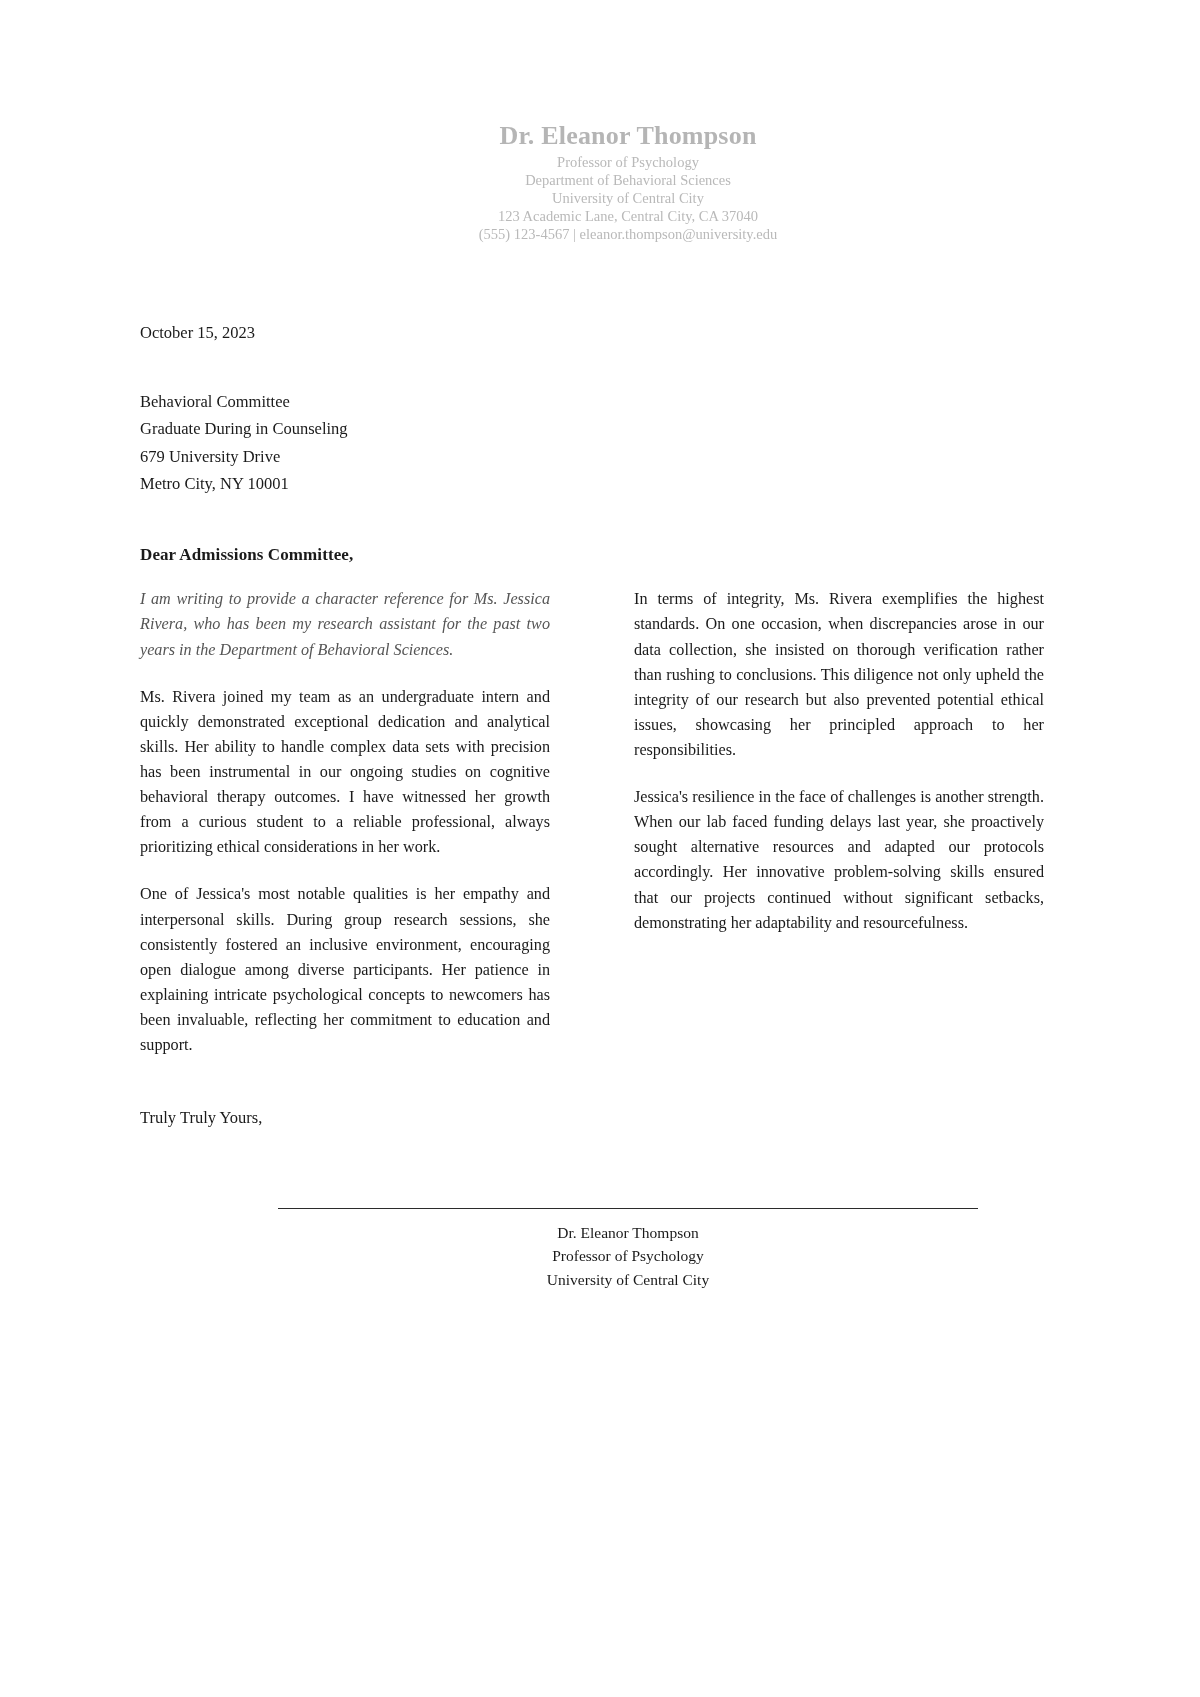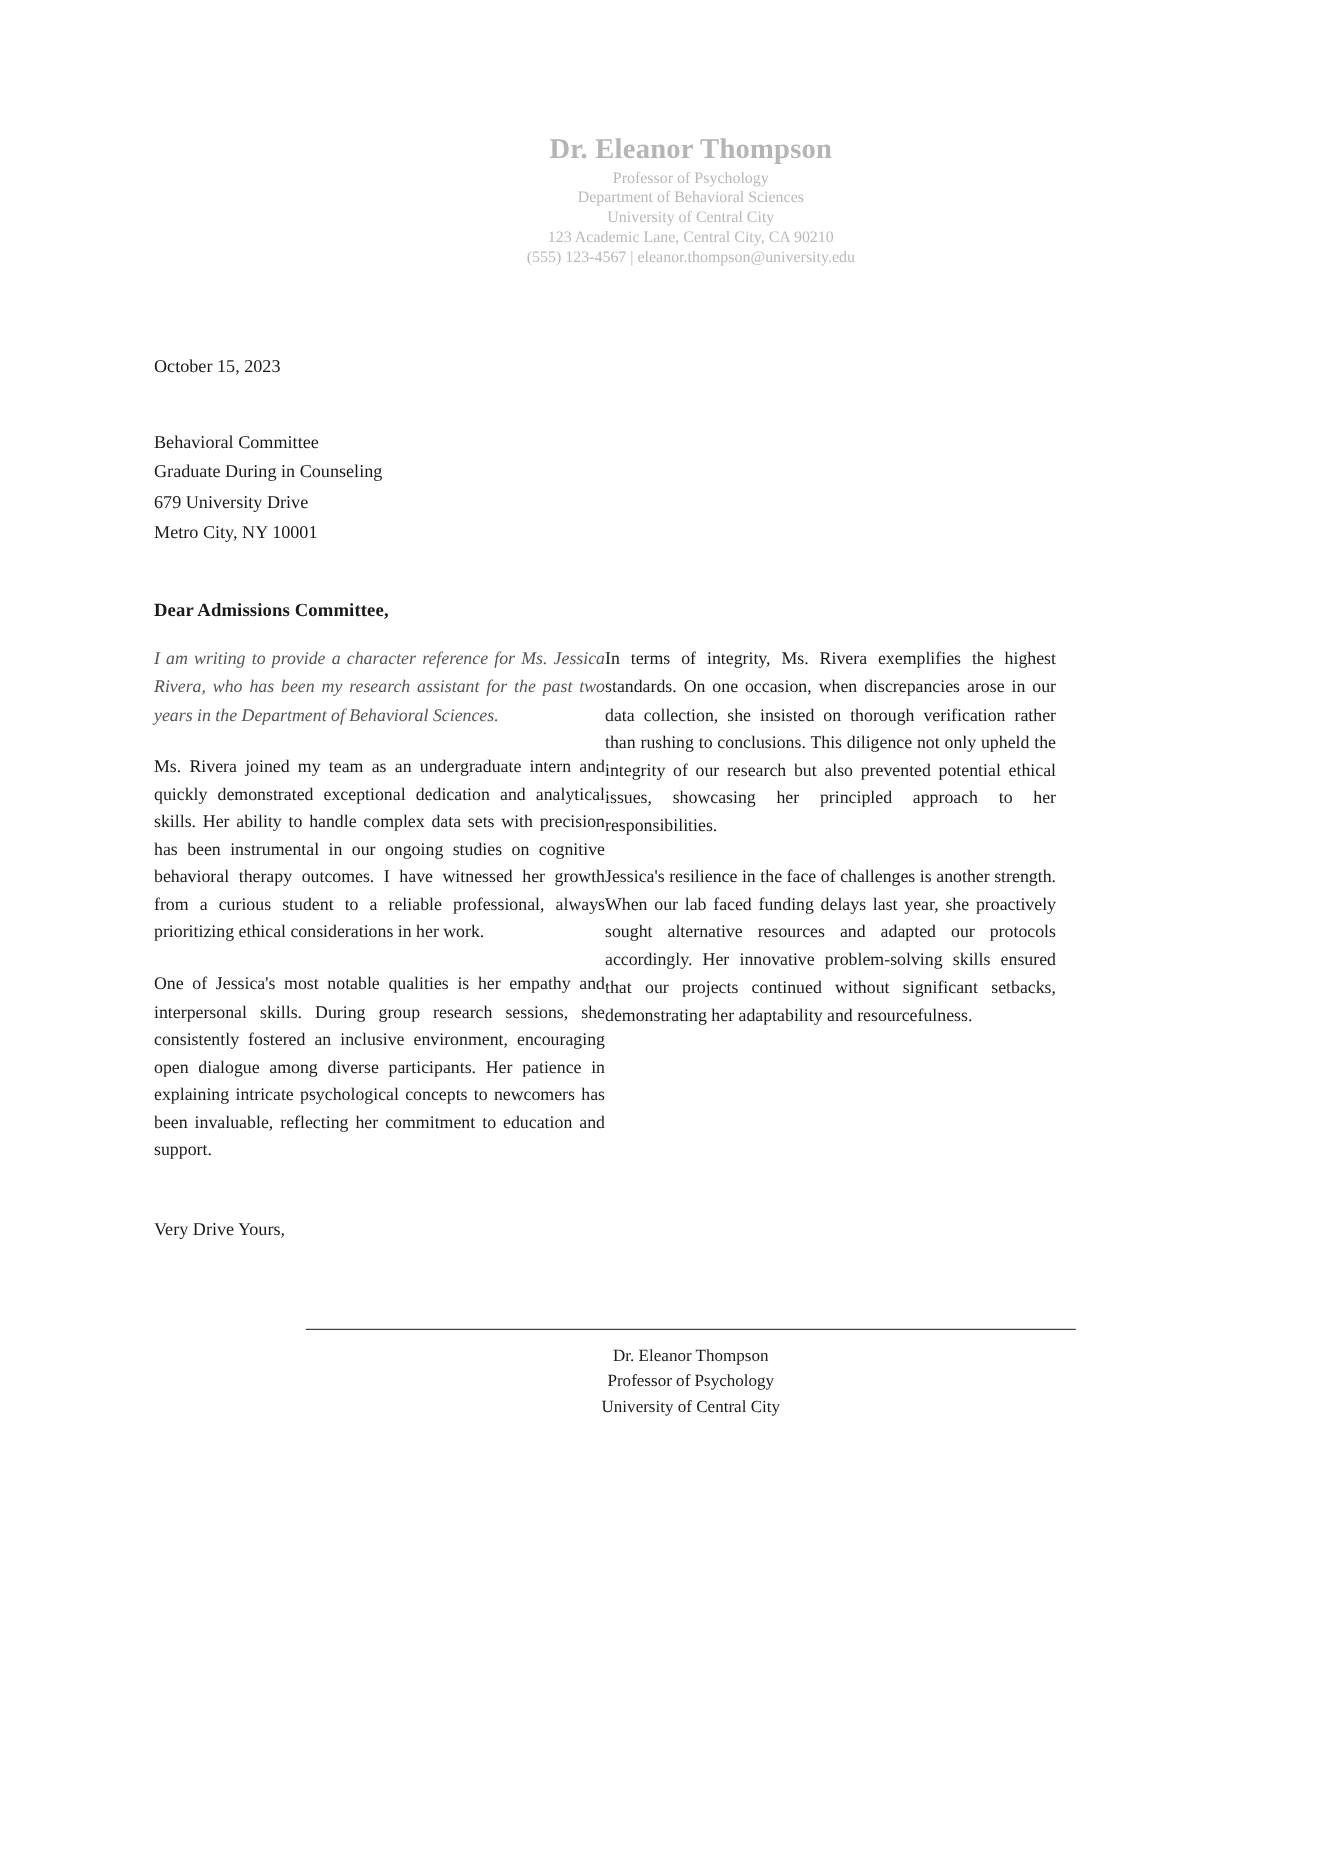--- a/index.html
+++ b/index.html
@@ -66,20 +66,21 @@
     margin-top: 48px;
     font-size: 17px;
     font-weight: bold;
     letter-spacing: 0.1px;
   }
 
   
   .columns {
     margin-top: 22px;
     display: flex;
+    gap: 84px;
   }
   .col {
     width: 410px;
     flex: 0 0 410px;
   }
   .col p {
     margin: 0 0 22px 0;
     font-size: 16.2px;
     line-height: 1.55;
     text-align: justify;
@@ -117,21 +118,21 @@
 <body>
 
 <div class="page">
   <div class="sheet">
 
     <div class="letterhead">
       <div class="letterhead-name">Dr. Eleanor Thompson</div>
       <div class="letterhead-line">Professor of Psychology</div>
       <div class="letterhead-line">Department of Behavioral Sciences</div>
       <div class="letterhead-line">University of Central City</div>
-      <div class="letterhead-line">123 Academic Lane, Central City, CA 90210</div>
+      <div class="letterhead-line">123 Academic Lane, Central City, CA 37040</div>
       <div class="letterhead-line">(555) 123-4567 | eleanor.thompson@university.edu</div>
     </div>
 
     <div class="date-line">October 15, 2023</div>
 
     <div class="recipient">
       <div>Behavioral Committee</div>
       <div>Graduate During in Counseling</div>
       <div>679 University Drive</div>
       <div>Metro City, NY 10001</div>
@@ -144,21 +145,21 @@
         <p class="lead">I am writing to provide a character reference for Ms. Jessica Rivera, who has been my research assistant for the past two years in the Department of Behavioral Sciences.</p>
         <p>Ms. Rivera joined my team as an undergraduate intern and quickly demonstrated exceptional dedication and analytical skills. Her ability to handle complex data sets with precision has been instrumental in our ongoing studies on cognitive behavioral therapy outcomes. I have witnessed her growth from a curious student to a reliable professional, always prioritizing ethical considerations in her work.</p>
         <p>One of Jessica's most notable qualities is her empathy and interpersonal skills. During group research sessions, she consistently fostered an inclusive environment, encouraging open dialogue among diverse participants. Her patience in explaining intricate psychological concepts to newcomers has been invaluable, reflecting her commitment to education and support.</p>
       </div>
       <div class="col">
         <p>In terms of integrity, Ms. Rivera exemplifies the highest standards. On one occasion, when discrepancies arose in our data collection, she insisted on thorough verification rather than rushing to conclusions. This diligence not only upheld the integrity of our research but also prevented potential ethical issues, showcasing her principled approach to her responsibilities.</p>
         <p>Jessica's resilience in the face of challenges is another strength. When our lab faced funding delays last year, she proactively sought alternative resources and adapted our protocols accordingly. Her innovative problem-solving skills ensured that our projects continued without significant setbacks, demonstrating her adaptability and resourcefulness.</p>
       </div>
     </div>
 
-    <div class="closing">Very Drive Yours,</div>
+    <div class="closing">Truly Truly Yours,</div>
 
     <div class="signature-block">
       <div class="sig-rule"></div>
       <div class="sig-lines">
         <div>Dr. Eleanor Thompson</div>
         <div>Professor of Psychology</div>
         <div>University of Central City</div>
       </div>
     </div>
 

